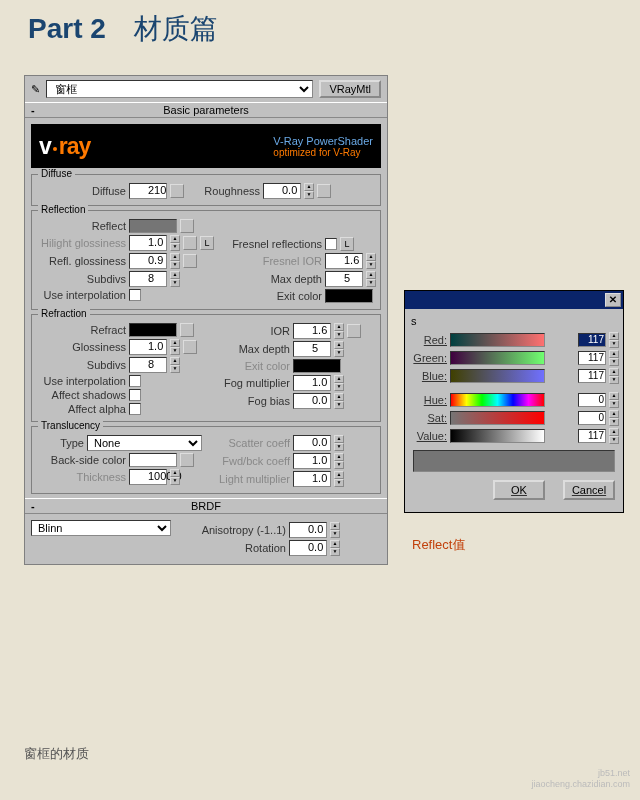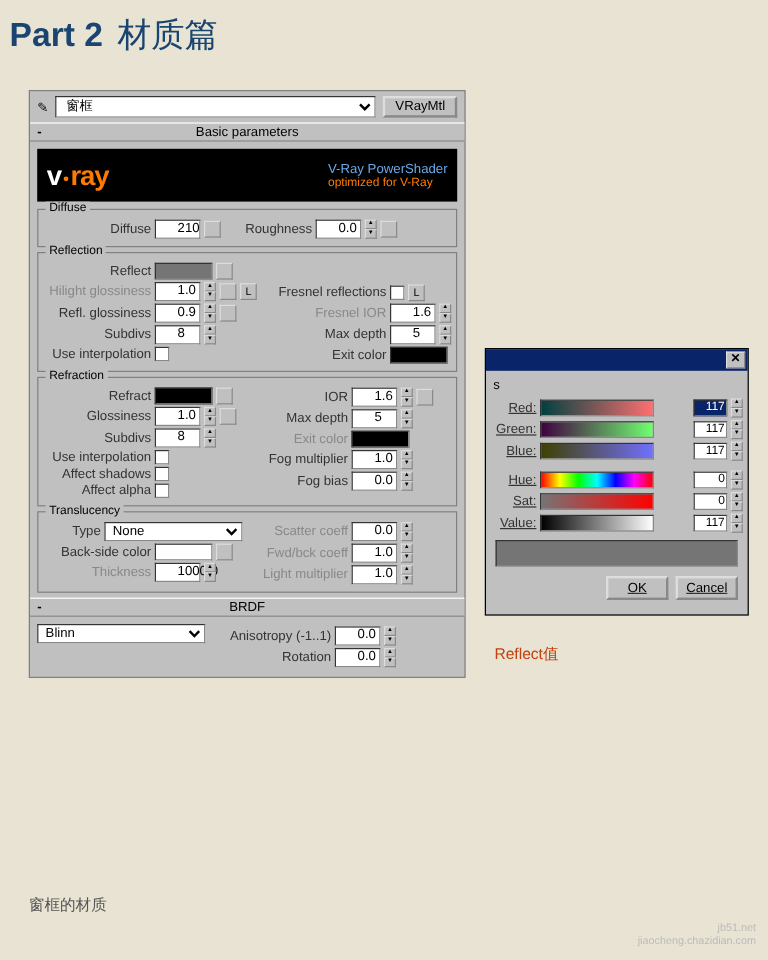--- a/index.html
+++ b/index.html
@@ -1,17 +1,17 @@
 <!DOCTYPE html>
 <html><head>
 <meta charset="utf-8">
 <style>
 * { box-sizing: border-box; margin: 0; padding: 0; font-family: "Microsoft YaHei", Arial, sans-serif; }
 body { background: #e8e3d3; width: 640px; height: 800px; position: relative; overflow: hidden; }
-.title-row { display: flex; align-items: center; padding: 10px 8px 8px; gap: 12px; }
+.title-row { display: flex; align-items: center; padding: 10px 28px 8px; gap: 28px; }
 .part { color: #1a4570; font-size: 28px; font-weight: bold; font-family: Arial; }
 .part-sub { color: #1a4570; font-size: 28px; font-weight: normal; }
 .panel { position: absolute; left: 24px; top: 75px; width: 364px; background: #c0c0c0; border: 1px solid #808080; font-size: 11px; }
 .topbar { display: flex; align-items: center; padding: 4px 6px; gap: 6px; }
 .sel { background: #fff; border: 1px inset #888; height: 18px; padding: 1px 4px; font-size: 11px; flex: 1; }
 .btn-flat { background: #c0c0c0; border: 2px outset #ddd; height: 18px; padding: 0 8px; font-size: 11px; }
 .section-head { display: flex; align-items: center; justify-content: center; background: #c0c0c0; border-top: 1px solid #fff; border-bottom: 1px solid #888; height: 16px; position: relative; font-size: 11px; }
 .section-head .minus { position: absolute; left: 6px; font-weight: bold; }
 .vray-banner { background: #000; margin: 6px; display: flex; align-items: center; padding: 4px 8px; height: 44px; }
 .vray-logo { color: #ff7a00; font-size: 23px; font-weight: bold; letter-spacing: -1px; }
@@ -48,21 +48,21 @@
 .gradient { flex: 1; height: 14px; border: 1px inset #888; }
 .g-red { background: linear-gradient(to right, #004040, #ff7070); }
 .g-green { background: linear-gradient(to right, #400040, #70ff70); }
 .g-blue { background: linear-gradient(to right, #404000, #7070ff); }
 .g-hue { background: linear-gradient(to right, red, yellow, lime, cyan, blue, magenta, red); }
 .g-sat { background: linear-gradient(to right, #757575, #ff0000); }
 .g-val { background: linear-gradient(to right, #000, #fff); }
 .cnum { background: #fff; border: 1px inset #888; width: 28px; height: 14px; font-size: 10px; text-align: right; padding: 0 1px; margin-left: 30px; }
 .cnum.hl { background: #0a246a; color: #fff; }
 .big-swatch { height: 22px; background: #757575; border: 1px inset #888; margin: 6px 4px; }
-.btn-row { display: flex; justify-content: flex-end; gap: 6px; padding: 2px 4px 6px; }
+.btn-row { display: flex; justify-content: flex-end; gap: 18px; padding: 2px 4px 6px; }
 .dlg-btn { background: #c0c0c0; border: 2px outset #ddd; width: 52px; height: 20px; font-size: 11px; text-decoration: underline; text-decoration-color: #333; }
 .watermark { position: absolute; right: 10px; bottom: 10px; color: #bbb; font-size: 9px; text-align: right; line-height: 1.2; }
 </style>
 </head>
 <body>
 
 <div class="title-row">
   <span class="part">Part 2</span>
   <span class="part-sub">材质篇</span>
 </div>
@@ -303,21 +303,21 @@
             </span>
           </div>
       </div>
     </div>
   </div>
 
   <div class="section-head">
     <span class="minus">-</span>
     <span>BRDF</span>
   </div>
-  <div style="padding:6px;display:flex;gap:5px">
+  <div style="padding:6px;display:flex;gap:15px">
     <select class="sel-wide" style="max-width:140px"><option>Blinn</option></select>
     <div style="flex:1">
       <div class="row">
           <span class="lbl" style="width:100px">Anisotropy (-1..1)</span>
           <span class="num">0.0</span>
           <span class="spin">
             <div>▲</div>
             <div>▼</div>
           </span>
         </div>

